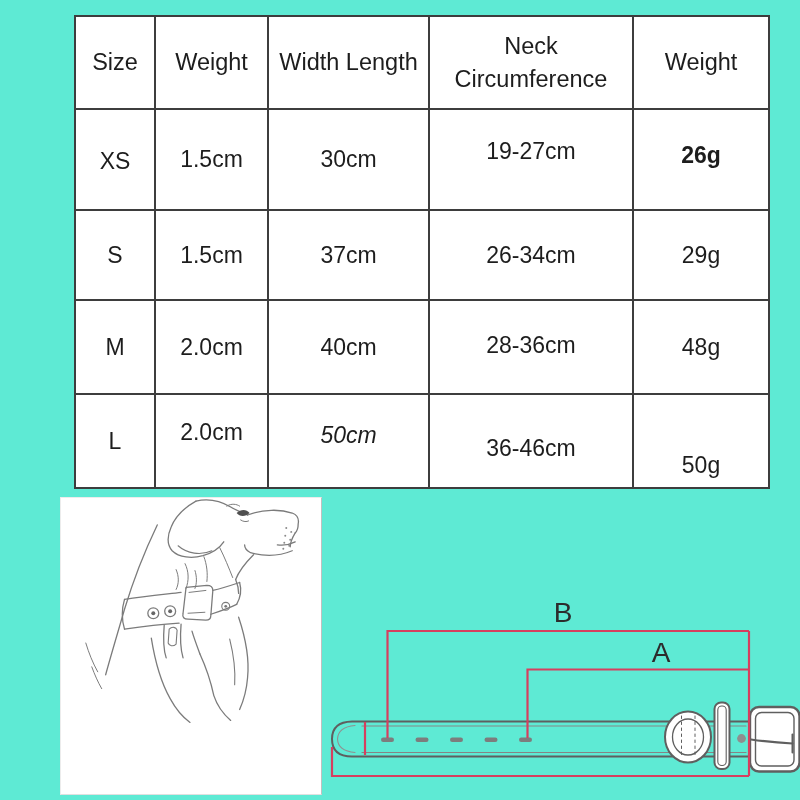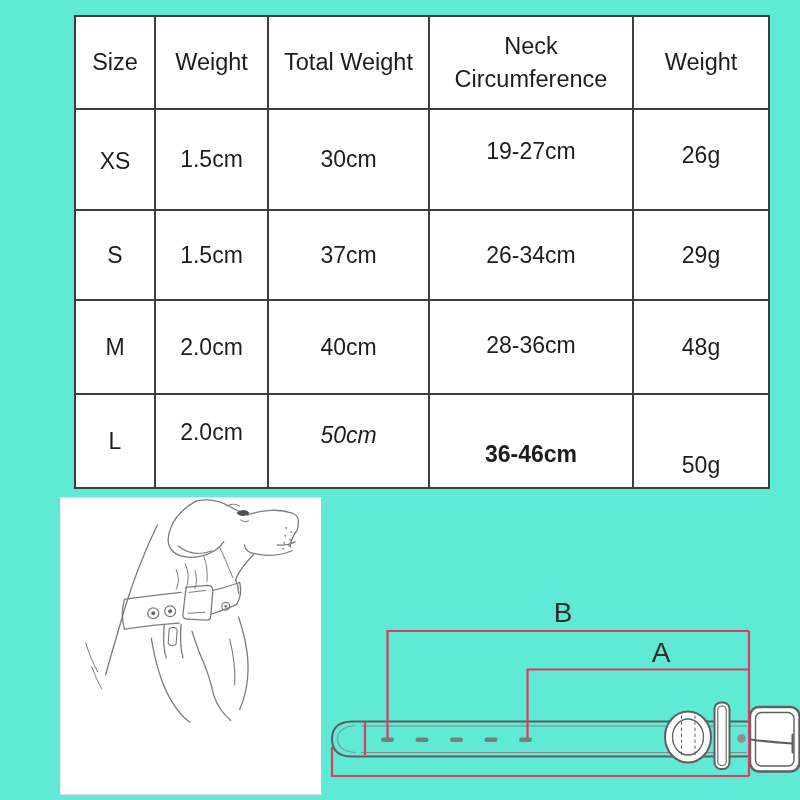--- a/index.html
+++ b/index.html
@@ -28,25 +28,25 @@
   .size-chart tbody tr:nth-child(1){height:101px;}
   .size-chart tbody tr:nth-child(2){height:90px;}
   .size-chart tbody tr:nth-child(3){height:94px;}
   .size-chart tbody tr:nth-child(4){height:94px;}
   .size-chart th span,.size-chart td span{position:relative;display:inline-block;}
   
   .size-chart th:nth-child(4) span{text-align:center;line-height:1.4;max-width:170px;}
   
   .size-chart tbody tr:nth-child(1) td:nth-child(1) span{top:2px;text-align:center;}
   .size-chart tbody tr:nth-child(1) td:nth-child(4) span{top:-8px;}
-  .size-chart tbody tr:nth-child(1) td:nth-child(5) span{top:-4px;}
+  .size-chart tbody tr:nth-child(1) td:nth-child(5) span{top:-4px;font-weight:bold;}
   .size-chart tbody tr:nth-child(3) td:nth-child(4) span{top:-2px;}
   .size-chart tbody tr:nth-child(4) td:nth-child(2) span{top:-9px;}
   .size-chart tbody tr:nth-child(4) td:nth-child(3) span{top:-6px;font-style:italic;}
-  .size-chart tbody tr:nth-child(4) td:nth-child(4) span{top:13px;font-weight:bold;}
+  .size-chart tbody tr:nth-child(4) td:nth-child(4) span{top:7px;}
   .size-chart tbody tr:nth-child(4) td:nth-child(5) span{top:24px;}
 
   
   svg.dog-art{
     position:absolute;left:60px;top:497px;width:262px;height:298px;
     background:#fff;
     border:1px solid #ececec;
     border-right-color:#c0c0c0;
     border-bottom-color:#e0e0e0;
     box-sizing:border-box;
@@ -69,21 +69,21 @@
       <col style="width:80px">
         <col style="width:113px">
         <col style="width:161px">
       <col style="width:204px">
         <col style="width:136px">
     </colgroup>
     <thead>
       <tr>
           <th><span>Size</span></th>
           <th><span>Weight</span></th>
-          <th><span>Total Weight</span></th>
+          <th><span>Width Length</span></th>
           <th><span>Neck Circumference</span></th>
           <th><span>Weight</span></th>
         </tr>
     </thead>
     <tbody>
         <tr>
           <td><span>XS</span></td>
           <td><span>1.5cm</span></td>
           <td><span>30cm</span></td>
           <td><span>19-27cm</span></td>

